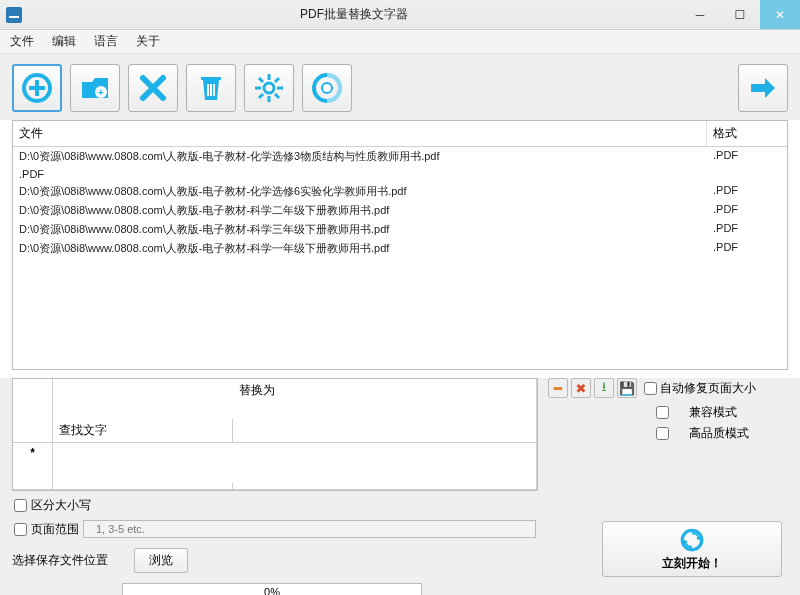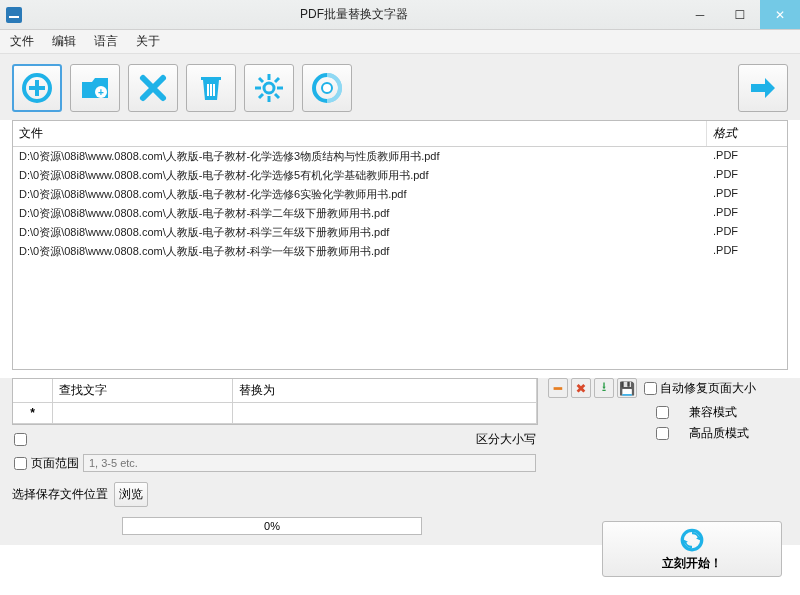--- a/index.html
+++ b/index.html
@@ -15,44 +15,44 @@
 .menubar span { color: #222; cursor: default; }
 .toolbar { padding: 10px 12px 8px; background: #efefef; display: flex; gap: 8px; }
 .tbtn { width: 50px; height: 48px; border: 1px solid #b0b0b0; background: linear-gradient(#fdfdfd,#ececec); border-radius: 3px; display: flex; align-items: center; justify-content: center; }
 .tbtn.sel { border: 2px solid #4aa3e0; }
 .tbtn svg { width: 32px; height: 32px; }
 .tbtn.run { margin-left: auto; }
 .filepane { margin: 0 12px 8px; border: 1px solid #bdbdbd; background: #fff; height: 250px; overflow: hidden; }
 .filehdr { display: flex; border-bottom: 1px solid #d0d0d0; }
 .filehdr div { padding: 4px 6px; background: #fff; font-size: 12px; }
 .filehdr .c1 { flex: 1; border-right: 1px solid #e0e0e0; }
-.filehdr .c2 { width: 80px; font-style: italic; }
+.filehdr .c2 { width: 80px; }
 .filerow { display: flex; font-size: 11px; color: #222; }
 .filerow div { padding: 2px 6px; }
 .filerow .c1 { flex: 1; white-space: nowrap; overflow: hidden; }
 .filerow .c2 { width: 80px; }
 .lower { display: flex; padding: 0 12px 6px; gap: 10px; background: #efefef; }
 .replace-pane { flex: 1; }
 .replace-grid { border: 1px solid #bdbdbd; background: #fff; }
 .rg-hdr, .rg-row { display: flex; }
 .rg-hdr div, .rg-row div { border-right: 1px solid #d0d0d0; border-bottom: 1px solid #d0d0d0; padding: 3px 6px; font-size: 12px; }
 .rg-c0 { width: 40px; text-align: center; }
-.rg-c1 { width: 180px; }
+.rg-c1 { width: 180px; margin-top: 40px; }
 .rg-c2 { flex: 1; }
 .rg-row .rg-c0 { font-weight: bold; }
-.chk-row { display: flex; align-items: center; gap: 4px; padding: 6px 2px 0; justify-content: space-between; }
-.chk-row input[type=text] { flex: 1; border: 1px solid #bbb; background: #f3f3f3; padding: 2px 5px; font-size: 11px; color: #888; }
+.chk-row { display: flex; align-items: center; gap: 4px; padding: 6px 2px 0; }
+.chk-row input[type=text] { flex: 1; border: 1px solid #bbb; background: #f3f3f3; padding: 2px 12px; font-size: 11px; color: #888; }
 .right-opts { width: 240px; }
 .opt-icons { display: flex; gap: 3px; margin-bottom: 4px; align-items: center; }
 .opt-icons .ib { width: 20px; height: 20px; border: 1px solid #bbb; border-radius: 2px; display: flex; align-items: center; justify-content: center; font-size: 13px; }
 .opt-row { display: flex; align-items: center; gap: 20px; padding: 2px 0; font-size: 12px; }
 .bottom { padding: 4px 12px 10px; background: #efefef; }
-.save-row { display: flex; align-items: center; gap: 6px; }
+.save-row { display: flex; align-items: center; }
 .save-row input { flex: 1; border: 1px solid #bbb; background: #fff; padding: 3px 6px; font-size: 12px; max-width: 360px; }
-.save-row button { border: 1px solid #bbb; background: linear-gradient(#fdfdfd,#ececec); padding: 3px 4px; font-size: 12px; border-radius: 2px; }
+.save-row button { border: 1px solid #bbb; background: linear-gradient(#fdfdfd,#ececec); padding: 3px 14px; font-size: 12px; border-radius: 2px; margin-left: 26px; }
 .start-btn { border: 1px solid #bbb; background: linear-gradient(#fdfdfd,#ececec); width: 180px; height: 56px; border-radius: 3px; display: flex; flex-direction: column; align-items: center; justify-content: center; gap: 2px; position: absolute; right: 18px; bottom: 18px; }
 .start-btn svg { width: 26px; height: 26px; }
 .start-btn span { font-weight: bold; font-size: 12px; }
 .progress { margin-top: 10px; margin-left: 110px; width: 300px; border: 1px solid #bbb; background: #fff; height: 18px; display: flex; align-items: center; justify-content: center; font-size: 11px; }
 input[type=checkbox] { width: 13px; height: 13px; }
 </style>
 </head>
 <body>
 
 <div class="titlebar">
@@ -134,21 +134,20 @@
   <div class="filehdr">
     <div class="c1">文件</div>
     <div class="c2">格式</div>
   </div>
   <div id="file-rows">
       <div class="filerow">
         <div class="c1">D:\0资源\08i8\www.0808.com\人教版-电子教材-化学选修3物质结构与性质教师用书.pdf</div>
         <div class="c2">.PDF</div>
       </div>
       <div class="filerow">
-        <div class="c1">D:\0资源\08i8\www.0808.com\人教版-电子教材-化学选修5有机化学基础教师用书.pdf</div>
         <div class="c2">.PDF</div>
       </div>
       <div class="filerow">
         <div class="c1">D:\0资源\08i8\www.0808.com\人教版-电子教材-化学选修6实验化学教师用书.pdf</div>
         <div class="c2">.PDF</div>
       </div>
       <div class="filerow">
         <div class="c1">D:\0资源\08i8\www.0808.com\人教版-电子教材-科学二年级下册教师用书.pdf</div>
         <div class="c2">.PDF</div>
       </div>

